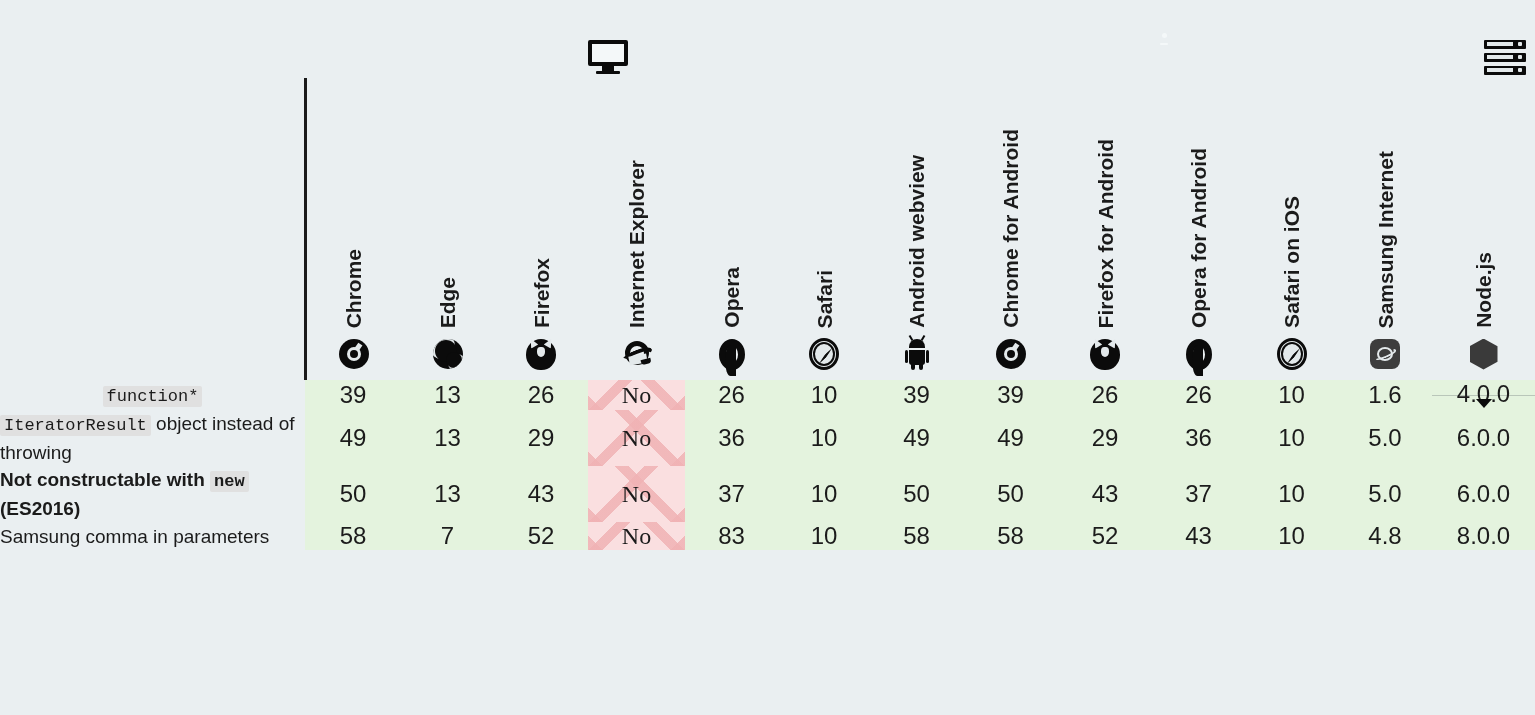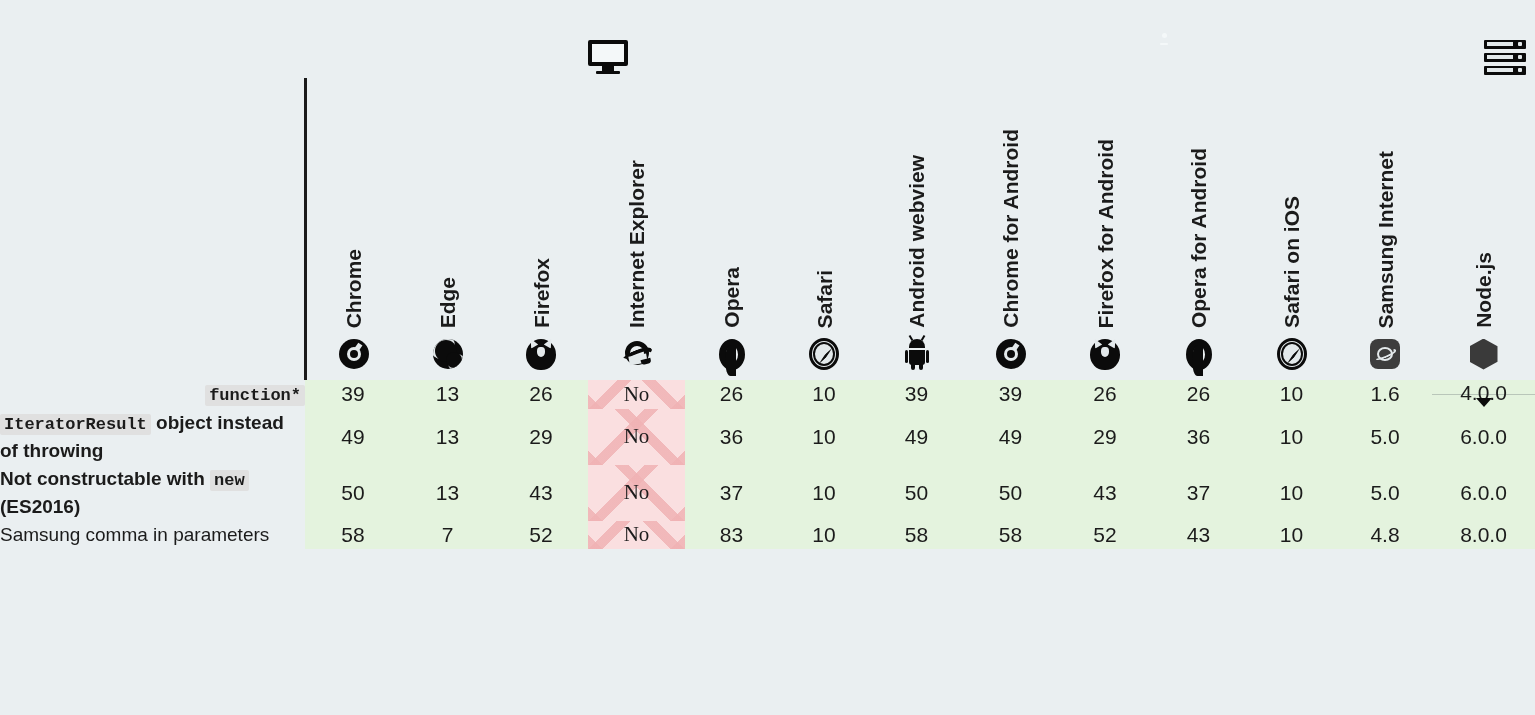--- a/index.html
+++ b/index.html
@@ -246,21 +246,21 @@
   }
   .feat code{
     font-family:"Liberation Mono","DejaVu Sans Mono",monospace;
     font-size:17px;
     background:#e0e0e0;
     padding:1px 4px;
     border-radius:2px;
   }
   .cell{
     text-align:center;
-    font-size:21px;
+    font-size:24px;
     border-right:2px solid #1b1b1b;
     border-bottom:2px solid #1b1b1b;
     position:relative;
   }
   .cell.yes{background:#e4f3de;}
   .cell.no{
     background:#fadfe0;
     background-image:
       repeating-linear-gradient(45deg,  rgba(240,178,180,.85) 0 10px, rgba(0,0,0,0) 10px 58px),
       repeating-linear-gradient(-45deg, rgba(240,178,180,.85) 0 10px, rgba(0,0,0,0) 10px 58px);
@@ -483,37 +483,37 @@
           <span class="bh-logo">
             <span class="lg lg-node"></span>
           </span>
         </span>
       </th>
     </tr>
   </thead>
 
   <tbody id="tbody">
       <tr>
-        <th class="feat" style="text-align: right; font-weight: bold;"><code>function*</code></th>
+        <th class="feat" style="text-align: center; font-weight: normal;"><code>function*</code></th>
         <td class="cell yes"><span class="v">39</span></td>
         <td class="cell yes"><span class="v">13</span></td>
         <td class="cell yes"><span class="v">26</span></td>
         <td class="cell no"><span class="v">No</span></td>
         <td class="cell yes"><span class="v">26</span></td>
         <td class="cell yes"><span class="v">10</span></td>
         <td class="cell yes"><span class="v">39</span></td>
         <td class="cell yes"><span class="v">39</span></td>
         <td class="cell yes"><span class="v">26</span></td>
         <td class="cell yes"><span class="v">26</span></td>
         <td class="cell yes"><span class="v">10</span></td>
         <td class="cell yes"><span class="v">1.6</span></td>
         <td class="cell yes last expand"><span class="v">4.0.0</span><span class="exp-rule"></span><span class="exp-caret"></span></td>
       </tr>
       <tr>
-        <th class="feat" style="text-align: left; font-weight: bold;"><code>IteratorResult</code><span> object instead of throwing</span></th>
+        <th class="feat" style="text-align: left; font-weight: normal;"><code>IteratorResult</code><span> object instead of throwing</span></th>
         <td class="cell yes"><span class="v">49</span></td>
         <td class="cell yes"><span class="v">13</span></td>
         <td class="cell yes"><span class="v">29</span></td>
         <td class="cell no"><span class="v">No</span></td>
         <td class="cell yes"><span class="v">36</span></td>
         <td class="cell yes"><span class="v">10</span></td>
         <td class="cell yes"><span class="v">49</span></td>
         <td class="cell yes"><span class="v">49</span></td>
         <td class="cell yes"><span class="v">29</span></td>
         <td class="cell yes"><span class="v">36</span></td>

